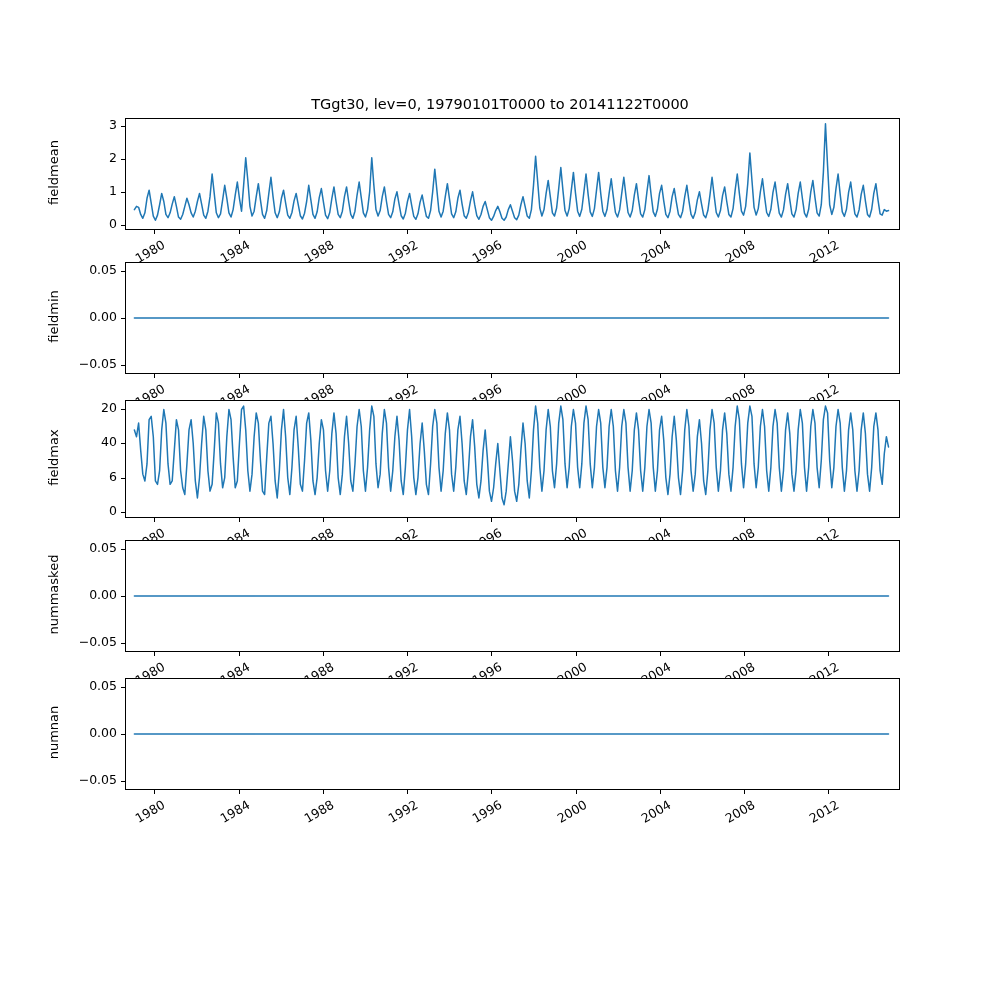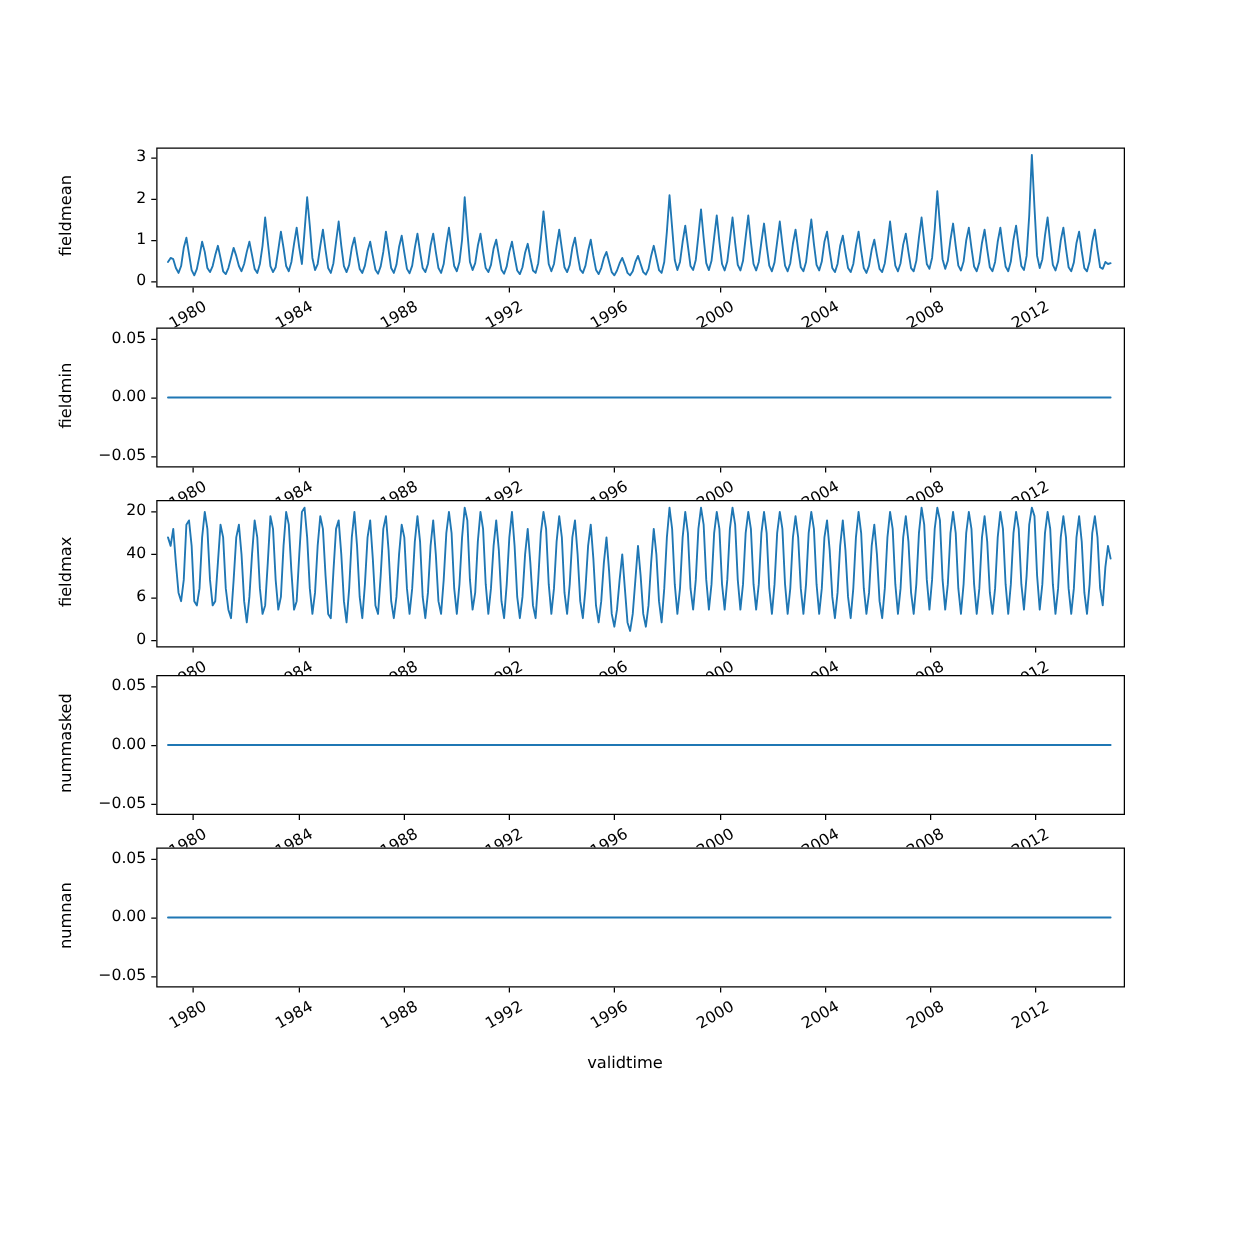--- a/index.html
+++ b/index.html
@@ -86,20 +86,21 @@
     color: #000000;
     text-align: center;
     white-space: nowrap;
   }
 </style>
 </head>
 <body>
 
 <div id="figure">
 
+  <div class="title">TGgt30, lev=0, 19790101T0000 to 20141122T0000</div>
 
   <div id="panels">
       <div class="panel" style="left: 125px; top: 118px; width: 775px; height: 112px;">
         <div class="plotarea">
           <svg viewBox="0 0 775 112" preserveAspectRatio="none">
             <path d="M8.42 92.24 L10.53 88.94 L12.64 89.93 L14.74 97.18 L16.85 101.13 L18.95 95.53 L21.06 80.71 L23.17 72.47 L25.27 85.65 L27.38 98.82 L29.48 103.11 L31.59 97.84 L33.70 87.29 L35.80 75.76 L37.91 84.00 L40.01 97.18 L42.12 100.47 L44.23 95.53 L46.33 86.64 L48.44 79.06 L50.54 88.94 L52.65 99.81 L54.76 102.12 L56.86 97.18 L58.97 88.94 L61.07 80.71 L63.18 87.29 L65.29 95.53 L67.39 99.81 L69.50 93.88 L71.60 84.00 L73.71 75.76 L75.82 86.64 L77.92 97.84 L80.03 101.13 L82.13 93.88 L84.24 79.06 L86.35 56.00 L88.45 75.76 L90.56 95.53 L92.66 100.47 L94.77 96.52 L96.88 82.35 L98.98 67.53 L101.09 80.71 L103.19 95.53 L105.30 99.81 L107.40 92.24 L109.51 77.41 L111.62 64.24 L113.72 80.71 L115.83 93.88 L117.93 67.53 L120.04 39.53 L122.15 62.59 L124.25 88.94 L126.36 98.82 L128.46 93.88 L130.57 79.06 L132.68 65.88 L134.78 82.35 L136.89 97.18 L138.99 101.13 L141.10 93.22 L143.21 75.76 L145.31 59.29 L147.42 79.06 L149.52 95.53 L151.63 100.47 L153.74 94.54 L155.84 80.71 L157.95 72.47 L160.05 85.65 L162.16 97.84 L164.27 101.13 L166.37 95.20 L168.48 83.34 L170.58 75.76 L172.69 87.29 L174.80 98.49 L176.90 101.79 L179.01 95.86 L181.11 84.00 L183.22 67.53 L185.33 82.35 L187.43 97.18 L189.54 101.13 L191.64 94.54 L193.75 80.05 L195.86 70.82 L197.96 84.66 L200.07 97.84 L202.17 101.46 L204.28 95.20 L206.39 80.71 L208.49 69.18 L210.60 84.00 L212.70 97.18 L214.81 100.47 L216.92 93.88 L219.02 79.06 L221.13 69.18 L223.23 84.00 L225.34 97.18 L227.45 101.13 L229.55 93.88 L231.66 77.41 L233.76 64.24 L235.87 80.05 L237.98 95.53 L240.08 99.81 L242.19 92.24 L244.29 74.12 L246.40 39.53 L248.51 67.53 L250.61 92.24 L252.72 98.82 L254.82 93.22 L256.93 79.06 L259.04 69.18 L261.14 84.00 L263.25 97.18 L265.35 100.47 L267.46 94.54 L269.57 81.36 L271.67 74.12 L273.78 86.64 L275.88 98.49 L277.99 101.79 L280.10 95.86 L282.20 84.00 L284.31 75.76 L286.41 87.95 L288.52 99.15 L290.63 102.12 L292.73 96.52 L294.84 84.66 L296.94 77.41 L299.05 88.94 L301.15 99.15 L303.26 101.13 L305.37 93.22 L307.47 74.12 L309.58 51.06 L311.68 72.47 L313.79 93.88 L315.90 99.81 L318.00 93.88 L320.11 79.06 L322.21 65.88 L324.32 81.36 L326.43 96.52 L328.53 100.47 L330.64 94.54 L332.74 80.71 L334.85 72.47 L336.96 86.64 L339.06 98.49 L341.17 101.13 L343.27 95.20 L345.38 83.34 L347.49 74.12 L349.59 87.29 L351.70 98.49 L353.80 102.12 L355.91 97.18 L358.02 88.94 L360.12 84.00 L362.23 92.24 L364.33 100.47 L366.44 103.11 L368.55 99.15 L370.65 93.22 L372.76 88.94 L374.86 94.54 L376.97 101.13 L379.08 103.11 L381.18 99.81 L383.29 92.24 L385.39 87.29 L387.50 93.88 L389.61 100.47 L391.71 102.45 L393.82 97.84 L395.92 87.29 L398.03 79.06 L400.14 88.94 L402.24 98.82 L404.35 101.13 L406.45 92.24 L408.56 67.53 L410.67 37.88 L412.77 64.24 L414.88 90.59 L416.98 98.82 L419.09 92.24 L421.20 75.76 L423.30 62.59 L425.41 79.06 L427.51 95.53 L429.62 98.82 L431.73 90.59 L433.83 70.82 L435.94 49.41 L438.04 72.47 L440.15 93.22 L442.26 98.82 L444.36 91.25 L446.47 72.47 L448.57 54.35 L450.68 75.76 L452.79 93.88 L454.89 99.15 L457.00 91.91 L459.10 74.12 L461.21 56.00 L463.32 76.75 L465.42 94.54 L467.53 99.15 L469.63 91.25 L471.74 72.47 L473.85 54.35 L475.95 75.76 L478.06 93.88 L480.16 99.15 L482.27 92.24 L484.37 75.76 L486.48 60.94 L488.59 79.06 L490.69 95.20 L492.80 99.81 L494.90 92.56 L497.01 75.76 L499.12 59.29 L501.22 78.07 L503.33 95.20 L505.43 99.81 L507.54 93.22 L509.65 77.41 L511.75 65.88 L513.86 82.35 L515.96 96.52 L518.07 99.81 L520.18 92.24 L522.28 74.12 L524.39 57.65 L526.49 77.41 L528.60 94.54 L530.71 99.15 L532.81 91.91 L534.92 75.76 L537.02 67.53 L539.13 83.34 L541.24 97.18 L543.34 100.47 L545.45 93.88 L547.55 79.06 L549.66 70.82 L551.77 84.66 L553.87 97.18 L555.98 100.47 L558.08 93.88 L560.19 79.06 L562.30 67.53 L564.40 83.34 L566.51 97.18 L568.61 101.13 L570.72 95.20 L572.83 82.35 L574.93 74.12 L577.04 86.64 L579.14 97.84 L581.25 100.47 L583.36 93.22 L585.46 77.41 L587.57 59.29 L589.67 78.07 L591.78 95.20 L593.89 99.81 L595.99 93.22 L598.10 78.07 L600.20 69.18 L602.31 84.00 L604.42 97.18 L606.52 99.81 L608.63 91.25 L610.73 72.47 L612.84 56.00 L614.95 75.76 L617.05 93.88 L619.16 97.84 L621.26 88.94 L623.37 65.88 L625.48 34.59 L627.58 62.59 L629.69 89.93 L631.79 97.84 L633.90 91.25 L636.01 74.12 L638.11 60.94 L640.22 79.06 L642.32 95.20 L644.43 99.15 L646.54 91.91 L648.64 74.78 L650.75 64.24 L652.85 80.71 L654.96 95.86 L657.07 99.81 L659.17 92.56 L661.28 76.75 L663.38 65.88 L665.49 82.02 L667.60 96.52 L669.70 99.81 L671.81 92.24 L673.91 75.76 L676.02 64.24 L678.12 80.71 L680.23 95.86 L682.34 99.81 L684.44 91.91 L686.55 74.12 L688.65 62.59 L690.76 80.05 L692.87 95.53 L694.97 98.82 L697.08 87.29 L699.18 54.35 L701.29 4.94 L703.40 47.76 L705.50 87.29 L707.61 97.18 L709.71 89.93 L711.82 70.82 L713.93 56.00 L716.03 76.75 L718.14 94.54 L720.24 99.15 L722.35 91.91 L724.46 74.78 L726.56 64.24 L728.67 81.36 L730.77 96.52 L732.88 99.81 L734.99 92.56 L737.09 76.75 L739.20 67.53 L741.30 83.34 L743.41 97.18 L745.52 99.81 L747.62 91.91 L749.73 75.76 L751.83 65.88 L753.94 82.35 L756.05 96.52 L758.15 97.84 L760.26 92.24 L762.36 93.88 L764.47 93.22" fill="none" stroke="#1f77b4" stroke-width="1.5" stroke-linejoin="round" stroke-linecap="round" vector-effect="non-scaling-stroke"></path>
           </svg>
         </div>
       </div>
       <div class="ytickmark" style="left: 121px; top: 225.059px;"></div>
@@ -254,14 +255,13 @@
       <div class="xtickmark" style="left: 575.679px; top: 790px;"></div>
       <div class="xtick" style="left: 481.679px; width: 100px; top: 797px;">2000</div>
       <div class="xtickmark" style="left: 659.918px; top: 790px;"></div>
       <div class="xtick" style="left: 565.918px; width: 100px; top: 797px;">2004</div>
       <div class="xtickmark" style="left: 744.158px; top: 790px;"></div>
       <div class="xtick" style="left: 650.158px; width: 100px; top: 797px;">2008</div>
       <div class="xtickmark" style="left: 828.397px; top: 790px;"></div>
       <div class="xtick" style="left: 734.397px; width: 100px; top: 797px;">2012</div>
     </div>
 
-  <div class="xlabel" style="left:0; top:843px; width:1000px;">validtime</div>
 </div>
 
 </body></html>

